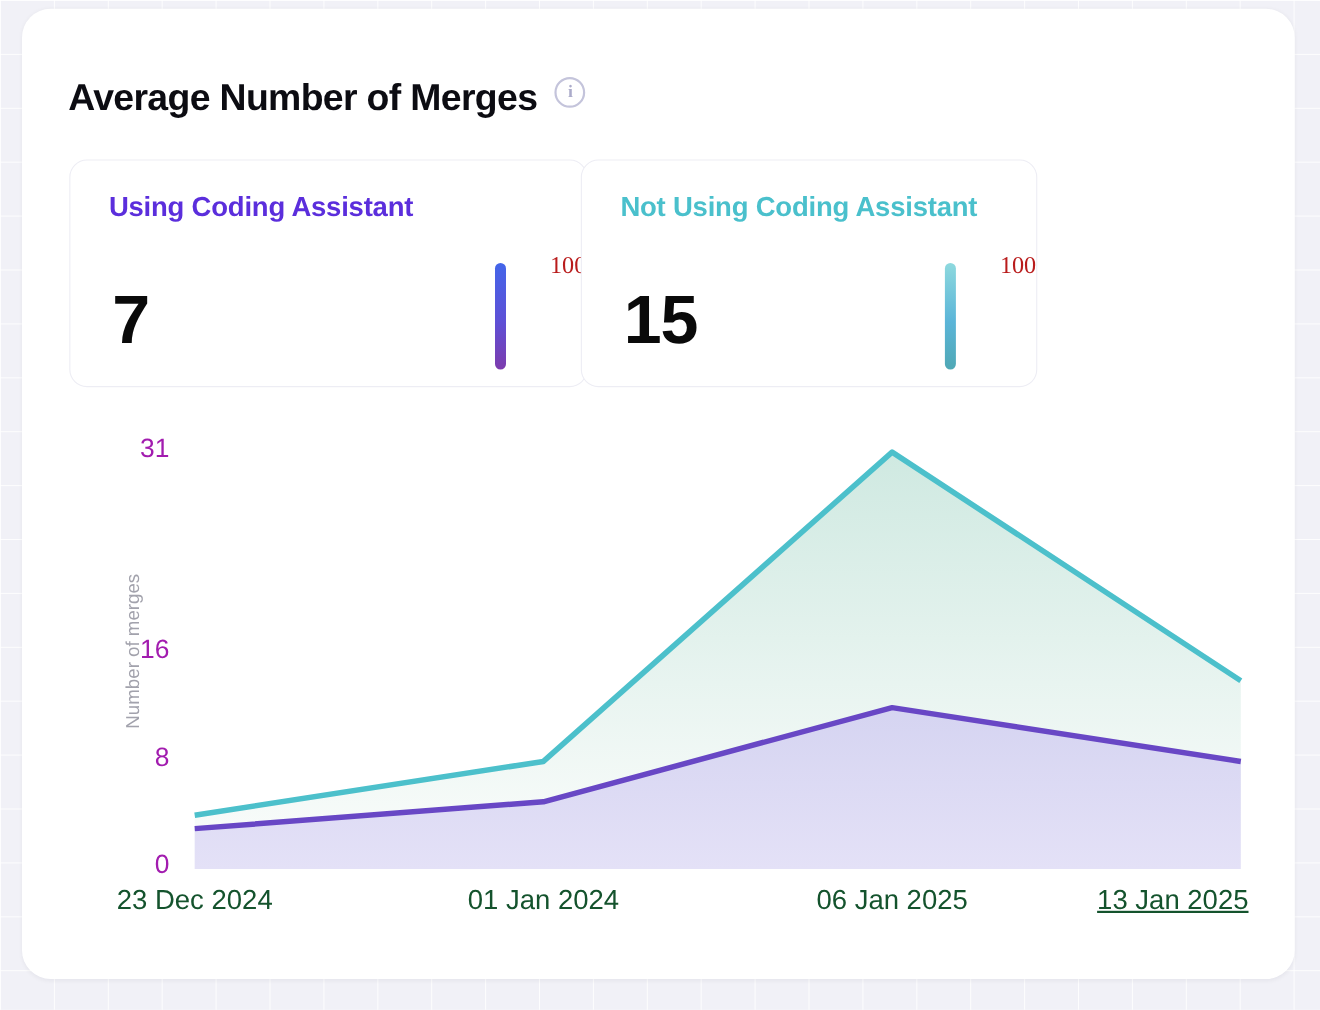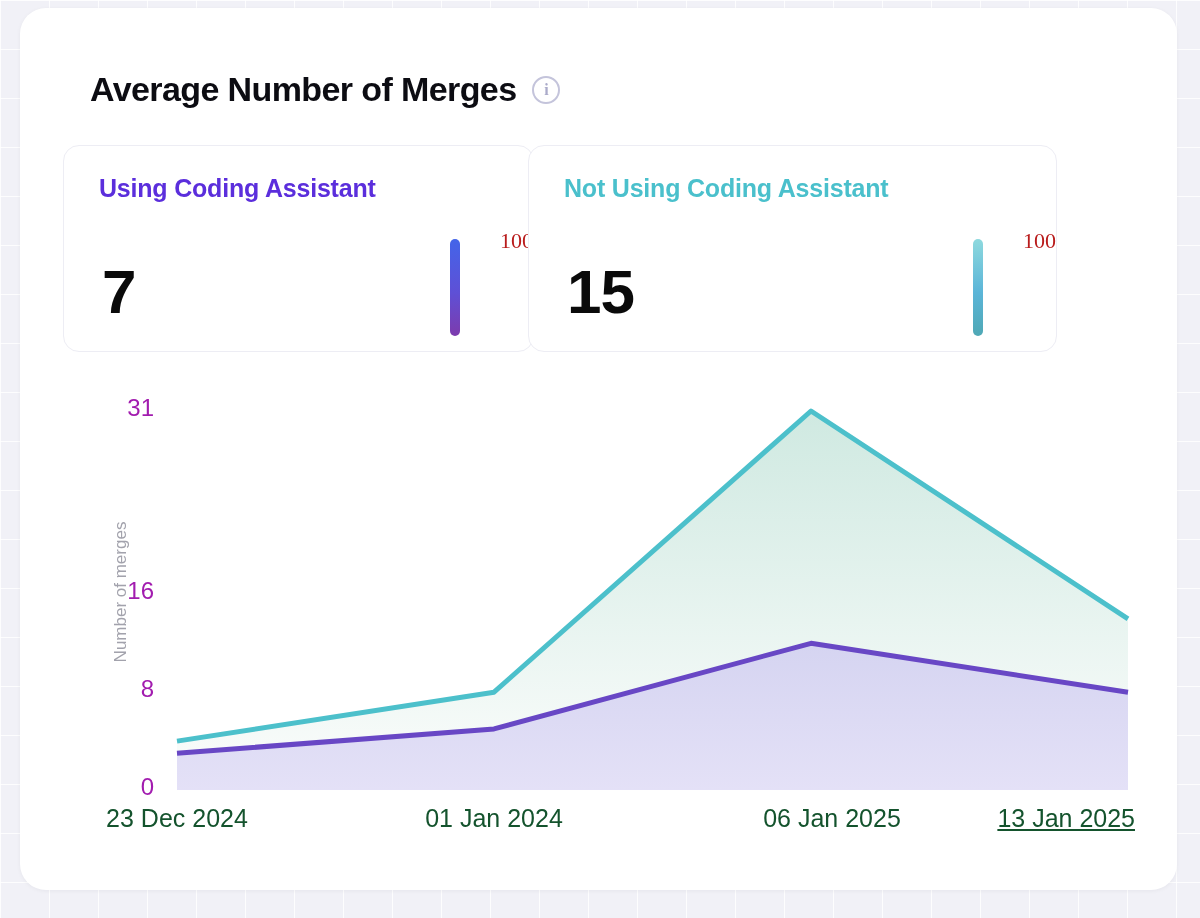--- a/index.html
+++ b/index.html
@@ -11,35 +11,35 @@
       linear-gradient(to right, rgba(255,255,255,.85) 1px, transparent 1px),
       linear-gradient(to bottom, rgba(255,255,255,.85) 1px, transparent 1px);
     background-size:49px 49px;
     position:relative;
   }
   .card {
     position:absolute; left:20px; top:8px; width:1157px; height:882px;
     background:#FFFFFF; border-radius:26px;
     box-shadow:0 1px 4px rgba(15,15,40,.05);
   }
-  .title-row { position:absolute; left:42px; top:62px; display:flex; align-items:center; gap:16px;margin-left:28px; }
+  .title-row { position:absolute; left:42px; top:62px; display:flex; gap:16px; }
   .page-title { font-size:34px; font-weight:700; color:#0C0C12; letter-spacing:-0.6px; }
   .info-icon {
     width:28px; height:28px; border-radius:50%;
     border:2px solid #C4C4DB; color:#ABABCA;
     display:flex; align-items:center; justify-content:center;
     font-size:16px; font-weight:600; font-family:"Liberation Serif", serif;
     cursor:pointer; flex:0 0 auto;
   }
   .stat-card {
     position:absolute; top:137px; height:207px;
     background:#fff; border:1px solid #EDEDF4; border-radius:16px;
   }
   .stat-card.a { left:43px;  width:471px; }
-  .stat-card.b { left:508px; width:529px; }
+  .stat-card.b { left:508px; width:415px; }
   .stat-label { position:absolute; left:35px; top:28px; font-size:25px; font-weight:700; letter-spacing:-0.2px; }
   .stat-value { position:absolute; left:38px; top:110px; font-size:62px; font-weight:700; color:#0A0A0A; letter-spacing:-1px; }
   .stat-bar  { position:absolute; right:73px; top:93px; width:10px; height:97px; border-radius:5px; }
   .scale-label { position:absolute; right:0; top:82px; font-size:22px; color:#b91c1c;font-family:Liberation Serif, serif; }
   #chart-svg { position:absolute; left:0; top:0; width:1200px; height:918px; pointer-events:none; }
   .y-tick {
     position:absolute; right:1046px; font-size:24px; color:#a21caf;
     line-height:28px; white-space:nowrap;margin-left:20px;
   }
   .x-label {
@@ -96,16 +96,16 @@
 
 <div id="y-ticks">
     <div class="y-tick" style="top: 773px;">0</div>
     <div class="y-tick" style="top: 675.194px;">8</div>
     <div class="y-tick" style="top: 577.387px;">16</div>
     <div class="y-tick" style="top: 394px;">31</div>
   </div>
 <div id="x-labels">
     <div class="x-label" style="left: 177px; transform: translateX(-50%);">23 Dec 2024</div>
     <div class="x-label" style="left: 494px; transform: translateX(-50%);">01 Jan 2024</div>
-    <div class="x-label" style="left: 811px; transform: translateX(-50%); margin-left: 21px;">06 Jan 2025</div>
+    <div class="x-label" style="left: 811px; transform: translateX(-50%);">06 Jan 2025</div>
     <div class="x-label" style="right: 65px; text-decoration: underline;">13 Jan 2025</div>
   </div>
 <div class="y-axis-title">Number of merges</div>
 
 </body></html>

